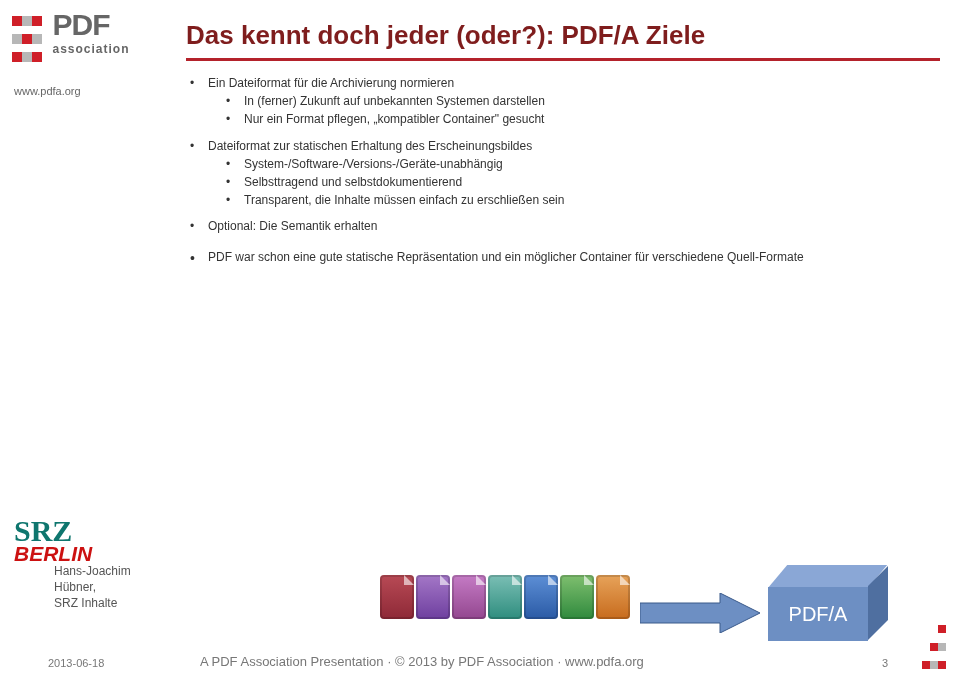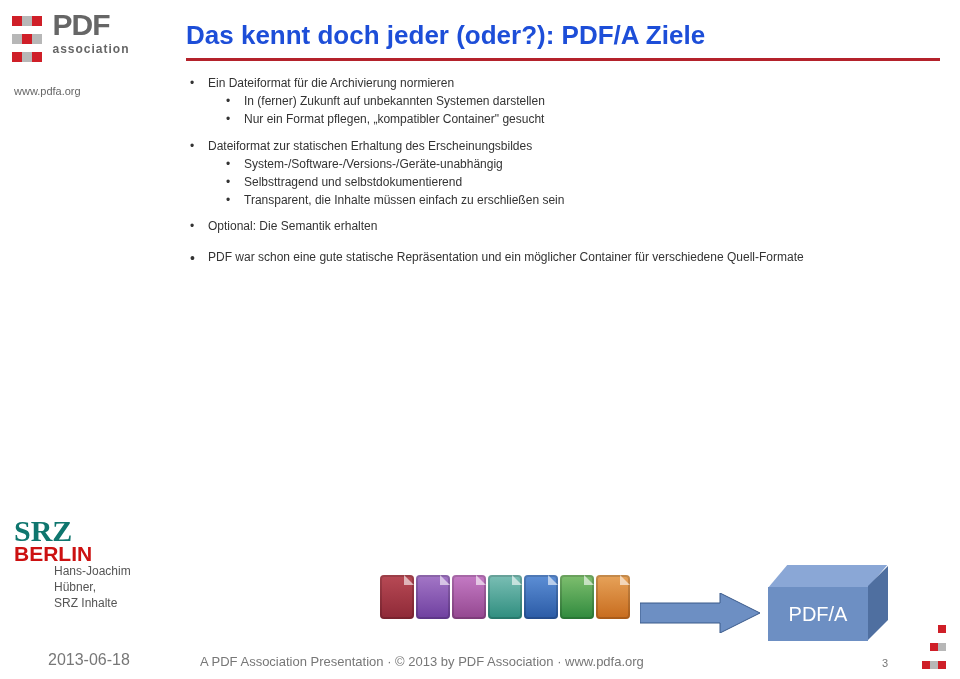--- a/index.html
+++ b/index.html
@@ -14,26 +14,26 @@
   .logo-pdf .row { line-height: 0; }
   .logo-pdf .red { background: #cf1f28; }
   .logo-pdf .gry { background: #b7b7b7; }
   .logo-pdf .txt { display: inline-block; vertical-align: top; }
   .logo-pdf .txt .big { font-size: 30px; font-weight: 900; color: #666; letter-spacing: -1px; line-height: 26px; }
   .logo-pdf .txt .sub { font-size: 12px; font-weight: 700; color: #666; letter-spacing: 1px; }
   .site-url { position: absolute; left: 14px; top: 85px; font-size: 11px; color: #666; }
 
   .logo-srz { position: absolute; left: 14px; bottom: 115px; }
   .logo-srz .srz  { font-family: Liberation Serif, serif; font-size: 30px; font-weight: 900; color: #0f766e; letter-spacing: 0px; line-height: 26px; }
-  .logo-srz .ber  { font-family: Impact, 'Arial Black', sans-serif; font-size: 21px; font-weight: 900; color: #c11; letter-spacing: 0px; line-height: 20px; }
+  .logo-srz .ber  { font-family: Impact, 'Arial Black', sans-serif; font-size: 21px; font-weight: 900; color: #c11; letter-spacing: 0px; line-height: 20px; font-style: italic; }
 
   .author { position: absolute; left: 14px; bottom: 68px; font-size: 12px; color: #555; line-height: 16px; margin-left: 40px; }
 
   
-  .title { position: absolute; left: 186px; top: 20px; font-size: 26px; font-weight: 700; color: #1d4ed8; }
+  .title { position: absolute; left: 186px; top: 20px; font-size: 26px; font-weight: 700; color: #7f1d1d; }
   .rule  { position: absolute; left: 186px; top: 58px; width: 754px; height: 3px; background: #b4222b; }
 
   
   .content { position: absolute; left: 186px; top: 75px; width: 740px; font-size: 12px; color: #333; line-height: 1.35; }
   .content ul { list-style: none; }
   .content > ul > li { position: relative; padding-left: 22px; margin-bottom: 10px; }
   .content > ul > li::before { content: "•"; position: absolute; left: 4px; top: 0; }
   .content ul ul > li { position: relative; padding-left: 22px; margin: 2px 0 2px 14px; }
   .content ul ul > li::before { content: "•"; position: absolute; left: 4px; top: 0; }
 
@@ -57,21 +57,21 @@
   .bigarrow { position: absolute; left: 260px; top: 18px; }
   .bigarrow svg { display: block; }
 
   .cube { position: absolute; left: 388px; top: -10px; width: 120px; height: 80px; }
   .cube-top   { position: absolute; left: 10px; top: 0;  width: 100px; height: 22px; background: #8aa7d6; transform: skewX(-40deg); }
   .cube-front { position: absolute; left: 0;  top: 22px; width: 100px; height: 54px; background: #6d8fc3; display:flex; align-items:center; justify-content:center; color:#fff; font-size:20px; font-weight:400; }
   .cube-side  { position: absolute; left: 100px; top: 11px; width: 20px; height: 54px; background: #4f6fa0; transform: skewY(-45deg); }
 
   
   .footer { position: absolute; left: 0; bottom: 0; width: 960px; height: 40px; }
-  .footer .date   { position: absolute; left: 48px;  bottom: 10px; font-size: 16px; color: #777; margin-top: 37px; }
+  .footer .date   { position: absolute; left: 48px;  bottom: 10px; font-size: 11px; color: #777; margin-top: 37px; }
   .footer .credit { position: absolute; left: 200px; bottom: 10px; font-size: 13px; color: #777; }
   .footer .pagen  { position: absolute; right: 72px; bottom: 10px; font-size: 11px; color: #777; }
   .footer .mark   { position: absolute; right: 14px; bottom: 6px; }
   .footer .mark .sq { width: 8px; height: 8px; display: inline-block; margin: 0; }
   .footer .mark .row { line-height: 0; }
 </style>
 </head>
 <body>
 
 <div class="page">

